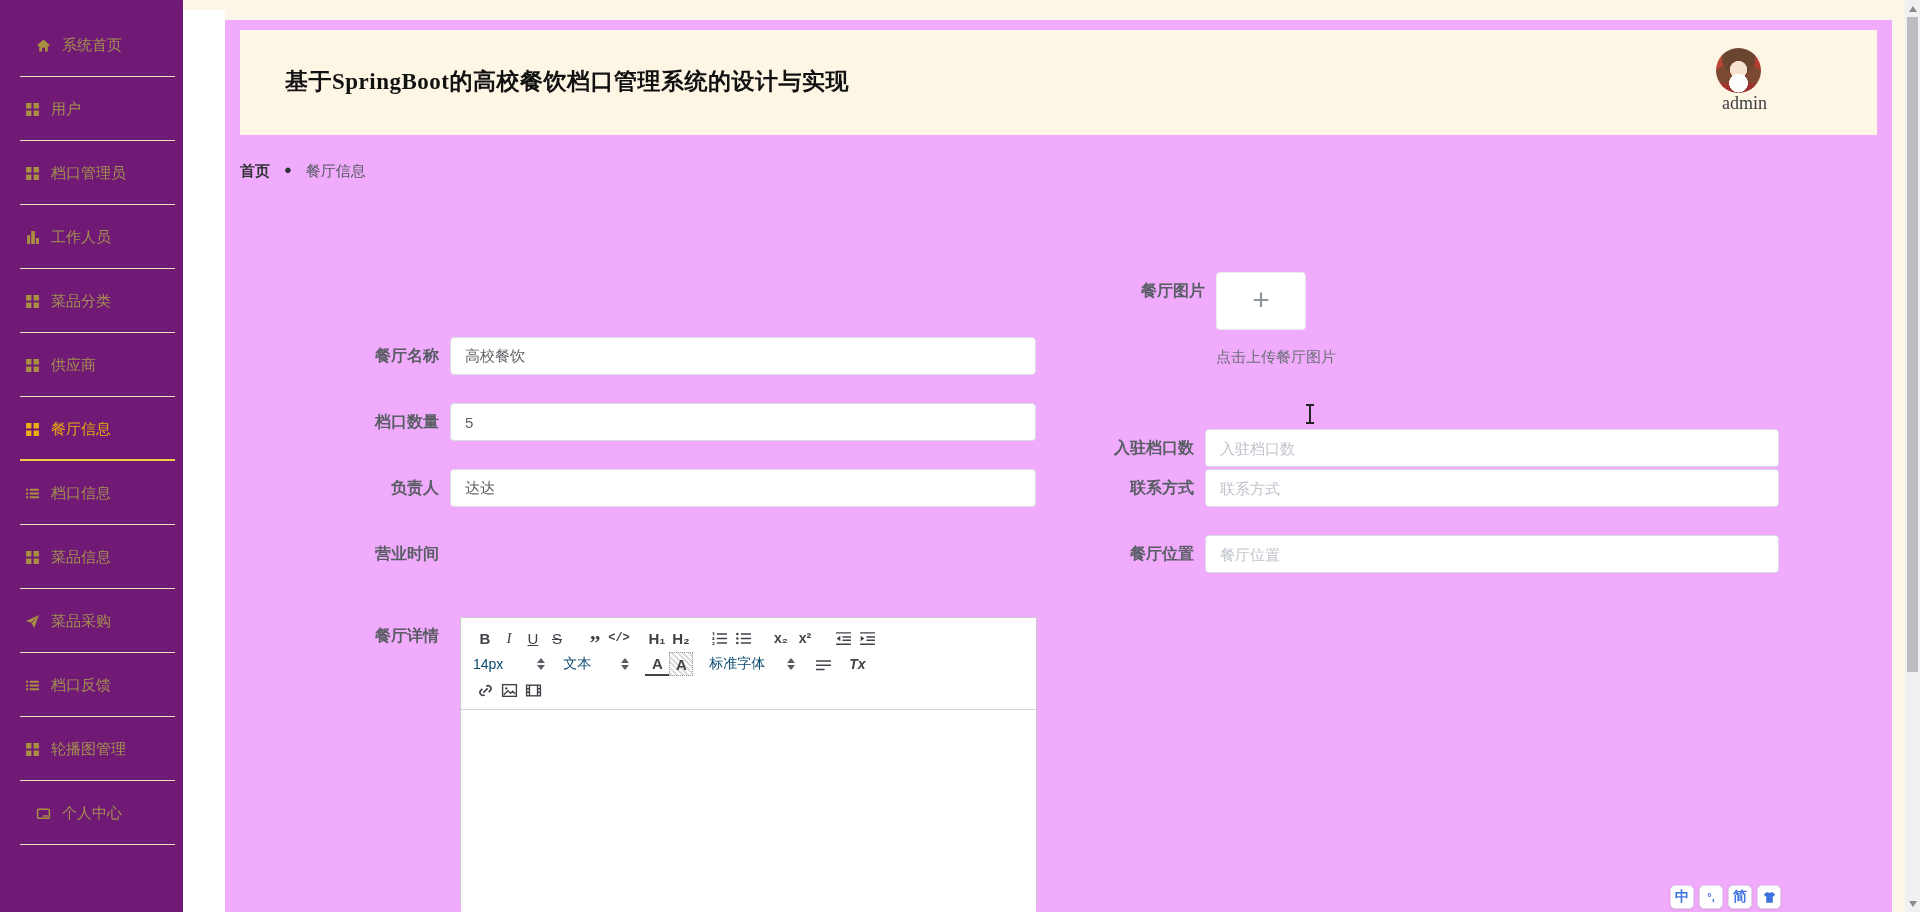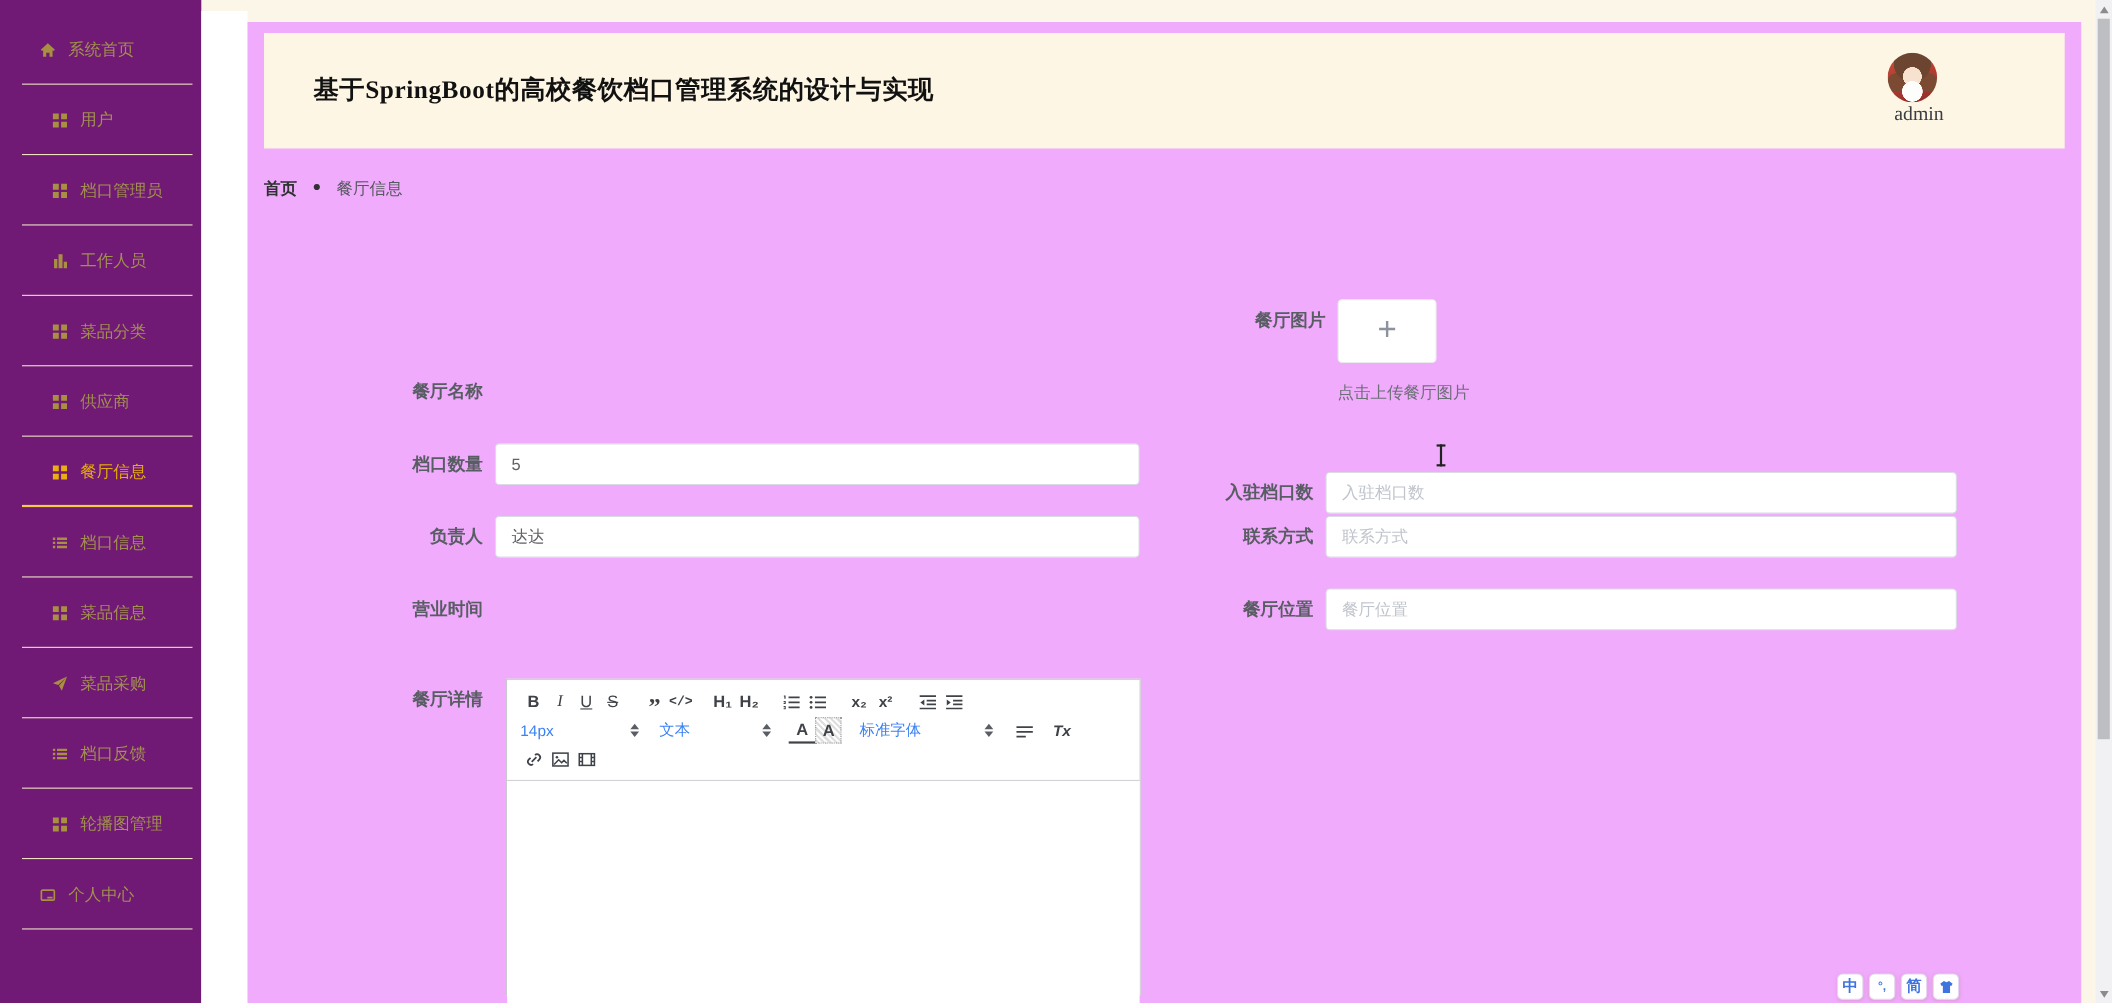--- a/index.html
+++ b/index.html
@@ -2,21 +2,21 @@
 <html><head>
 <meta charset="utf-8">
 <style>
   * { margin:0; padding:0; box-sizing:border-box; }
   html,body { width:1920px; height:912px; overflow:hidden; }
   body { background:#fcf6e8; font-family:"Liberation Sans","DejaVu Sans",sans-serif; position:relative; }
 
   
   .sidebar { position:absolute; left:0; top:0; width:183px; height:912px; background:#701a75; }
   .side-list { list-style:none; position:absolute; top:13px; left:0; right:0; }
-  .side-item { position:relative; height:64px; display:flex; align-items:center; padding-left:47px; color:#a2904f; font-size:15px; cursor:pointer; }
+  .side-item { position:relative; height:64px; display:flex; align-items:center; padding-left:25px; color:#a2904f; font-size:15px; cursor:pointer; }
   .side-item.top-level { padding-left:36px; }
   .side-item::after { content:""; position:absolute; left:20px; right:8px; bottom:0; height:1px; background:#ece2c2; }
   .side-item.active { color:#e7aa0e; }
   .side-item.active::after { height:2px; background:#f2cc45; }
   .sicon { width:16px; height:16px; margin-right:10px; flex:0 0 16px; color:#a98f42; display:flex; align-items:center; }
   .side-item.active .sicon { color:#eaae12; }
   .sicon svg { display:none; width:15px; height:15px; }
   .side-item[data-icon="home"]  svg.ic-home,
   .side-item[data-icon="grid"]  svg.ic-grid,
   .side-item[data-icon="chart"] svg.ic-chart,
@@ -91,21 +91,21 @@
   .b-italic { font-style:italic; font-family:"Liberation Serif",serif; }
   .b-under { text-decoration:underline; }
   .b-strike { text-decoration:line-through; }
   .b-quote { font-family:"Liberation Serif",serif; font-weight:700; font-size:22px; line-height:10px; padding-top:9px; }
   .b-code { font-family:"Liberation Mono","DejaVu Sans Mono",monospace; font-size:12px; font-weight:700; }
   .b-h { font-weight:700; }
   .b-sub, .b-sup { font-weight:700; font-size:14px; }
   .b-color { font-weight:700; border-bottom:2px solid #3f4348; line-height:15px; }
   .b-bg { font-weight:700; background:repeating-linear-gradient(45deg,#dcdcdc 0 2px,#fff 2px 4px); border:1px dotted #9a9a9a; padding:0 3px; }
   .b-clean { font-style:italic; font-weight:700; font-size:14px; }
-  .picker { display:flex; align-items:center; color:#3b82f6; font-size:14px; cursor:pointer;gap:36px; }
+  .picker { display:flex; align-items:center; color:#0c4a6e; font-size:14px; cursor:pointer; }
   .caret2 { display:inline-flex; flex-direction:column; margin-left:7px; }
   .caret2 i { width:0; height:0; border-left:4px solid transparent; border-right:4px solid transparent; }
   .caret2 i.up { border-bottom:5px solid #5a5e64; margin-bottom:2px; }
   .caret2 i.dn { border-top:5px solid #5a5e64; }
   .tb-btn svg { width:17px; height:17px; }
   .ql-content { height:202px; background:#fff; cursor:text; }
 
   
   .ime { position:absolute; left:1670px; top:885px; display:flex; gap:5px; }
   .ime-btn { width:24px; height:24px; background:#fff; border:1px solid #e3d6ef; border-radius:5px; box-shadow:0 1px 3px rgba(214,140,190,.55); color:#3f74e0; font-size:14px; font-weight:700; display:flex; align-items:center; justify-content:center; cursor:pointer; }
@@ -282,20 +282,21 @@
 
   <div class="breadcrumb">
     <span class="bc-home">首页</span>
     <span class="bc-sep">●</span>
     <span class="bc-current">餐厅信息</span>
   </div>
 </div>
 
 <div class="row" id="row-name">
   <div class="f-label lab-l">餐厅名称</div>
+  <input class="f-input w-left" value="高校餐饮" style="">
 </div>
 
 <div class="row" id="row-count">
   <div class="f-label lab-l">档口数量</div>
   <input class="f-input w-left" value="5" style="">
 </div>
 
 <div class="row" id="row-manager">
   <div class="f-label lab-l">负责人</div>
   <input class="f-input w-left" value="达达" style="">

